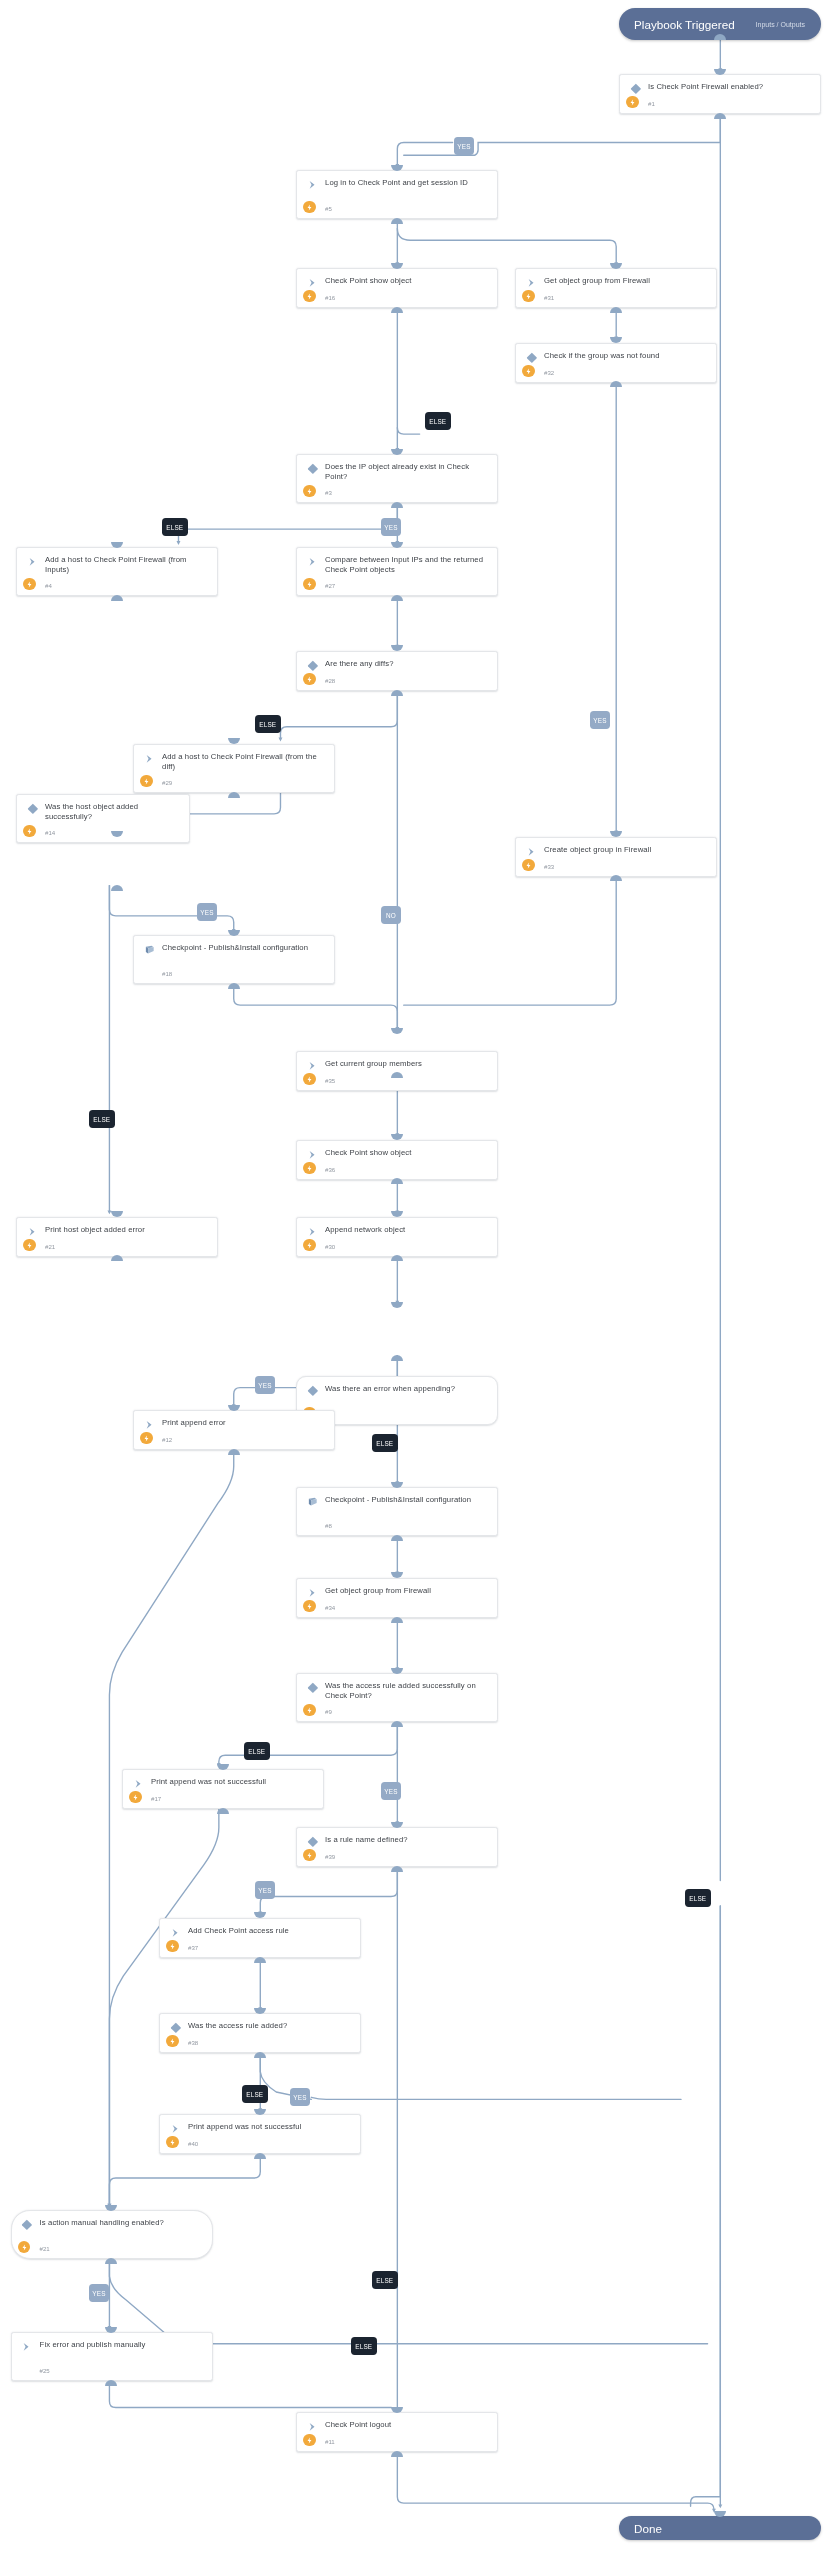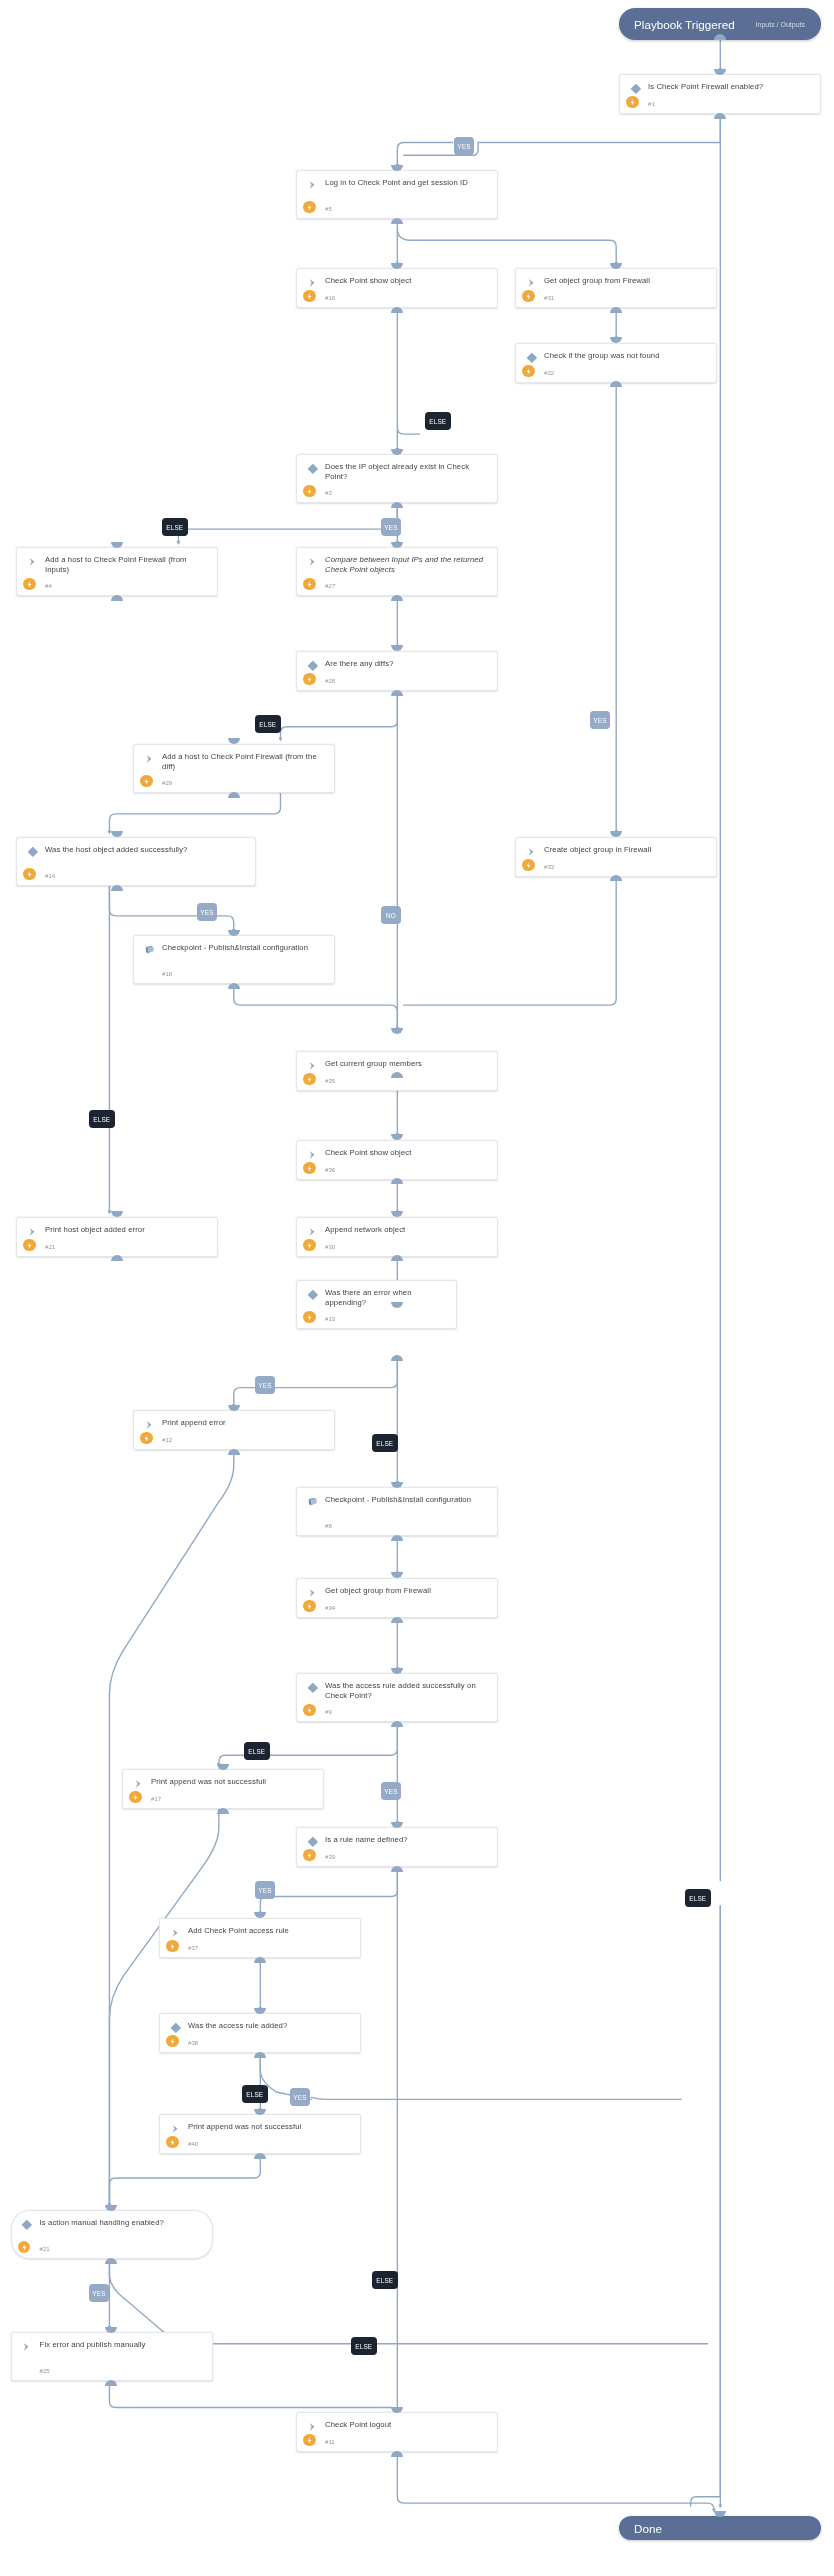--- a/index.html
+++ b/index.html
@@ -241,21 +241,21 @@
         <div class="n-title">Add a host to Check Point Firewall (from Inputs)</div>
         <span class="n-badge">
           <svg viewBox="0 0 24 24">
             <path d="M13.6,1.5 L5.2,13.4 L11.0,13.4 L9.6,22.5 L18.6,10.1 L12.4,10.1 Z" fill="#ffffff"></path>
           </svg>
         </span>
         <div class="n-id">#4</div>
       </div>
       <div class="handle top" style="left: 111px; top: 542px;"></div>
       <div class="handle bot" style="left: 111px; top: 595px;"></div>
-      <div class="node" style="left: 296px; top: 547px; width: 202px; height: 49px; font-style: italic;">
+      <div class="node" style="left: 296px; top: 547px; width: 202px; height: 49px;">
         <span class="n-icon"><svg viewBox="0 0 22 22" width="11.7" height="11.7">
             <path d="M5,3.6 L14.2,11 L5,18.4 L8.6,11 Z" fill="#8fa8c4"></path>
           </svg></span>
         <div class="n-title">Compare between Input IPs and the returned Check Point objects</div>
         <span class="n-badge">
           <svg viewBox="0 0 24 24">
             <path d="M13.6,1.5 L5.2,13.4 L11.0,13.4 L9.6,22.5 L18.6,10.1 L12.4,10.1 Z" fill="#ffffff"></path>
           </svg>
         </span>
         <div class="n-id">#27</div>
@@ -283,21 +283,21 @@
         <div class="n-title">Add a host to Check Point Firewall (from the diff)</div>
         <span class="n-badge">
           <svg viewBox="0 0 24 24">
             <path d="M13.6,1.5 L5.2,13.4 L11.0,13.4 L9.6,22.5 L18.6,10.1 L12.4,10.1 Z" fill="#ffffff"></path>
           </svg>
         </span>
         <div class="n-id">#29</div>
       </div>
       <div class="handle top" style="left: 228px; top: 738px;"></div>
       <div class="handle bot" style="left: 228px; top: 792px;"></div>
-      <div class="node" style="left: 16px; top: 837px; width: 240px; height: 49px;">
+      <div class="node" style="left: 16px; top: 794px; width: 174px; height: 49px;">
         <span class="n-icon"><svg viewBox="0 0 22 22" width="11.7" height="11.7">
             <rect x="4" y="4" width="14" height="14" rx="1.5" fill="#8fa8c4" transform="rotate(45 11 11)"></rect>
           </svg></span>
         <div class="n-title">Was the host object added successfully?</div>
         <span class="n-badge">
           <svg viewBox="0 0 24 24">
             <path d="M13.6,1.5 L5.2,13.4 L11.0,13.4 L9.6,22.5 L18.6,10.1 L12.4,10.1 Z" fill="#ffffff"></path>
           </svg>
         </span>
         <div class="n-id">#14</div>
@@ -378,21 +378,21 @@
         <div class="n-title">Append network object</div>
         <span class="n-badge">
           <svg viewBox="0 0 24 24">
             <path d="M13.6,1.5 L5.2,13.4 L11.0,13.4 L9.6,22.5 L18.6,10.1 L12.4,10.1 Z" fill="#ffffff"></path>
           </svg>
         </span>
         <div class="n-id">#30</div>
       </div>
       <div class="handle top" style="left: 391px; top: 1211px;"></div>
       <div class="handle bot" style="left: 391px; top: 1255px;"></div>
-      <div class="node" style="left: 296px; top: 1280px; width: 161px; height: 49px;">
+      <div class="node" style="left: 296px; top: 1376px; width: 202px; height: 49px; border-radius: 10px;">
         <span class="n-icon"><svg viewBox="0 0 22 22" width="11.7" height="11.7">
             <rect x="4" y="4" width="14" height="14" rx="1.5" fill="#8fa8c4" transform="rotate(45 11 11)"></rect>
           </svg></span>
         <div class="n-title">Was there an error when appending?</div>
         <span class="n-badge">
           <svg viewBox="0 0 24 24">
             <path d="M13.6,1.5 L5.2,13.4 L11.0,13.4 L9.6,22.5 L18.6,10.1 L12.4,10.1 Z" fill="#ffffff"></path>
           </svg>
         </span>
         <div class="n-id">#13</div>

